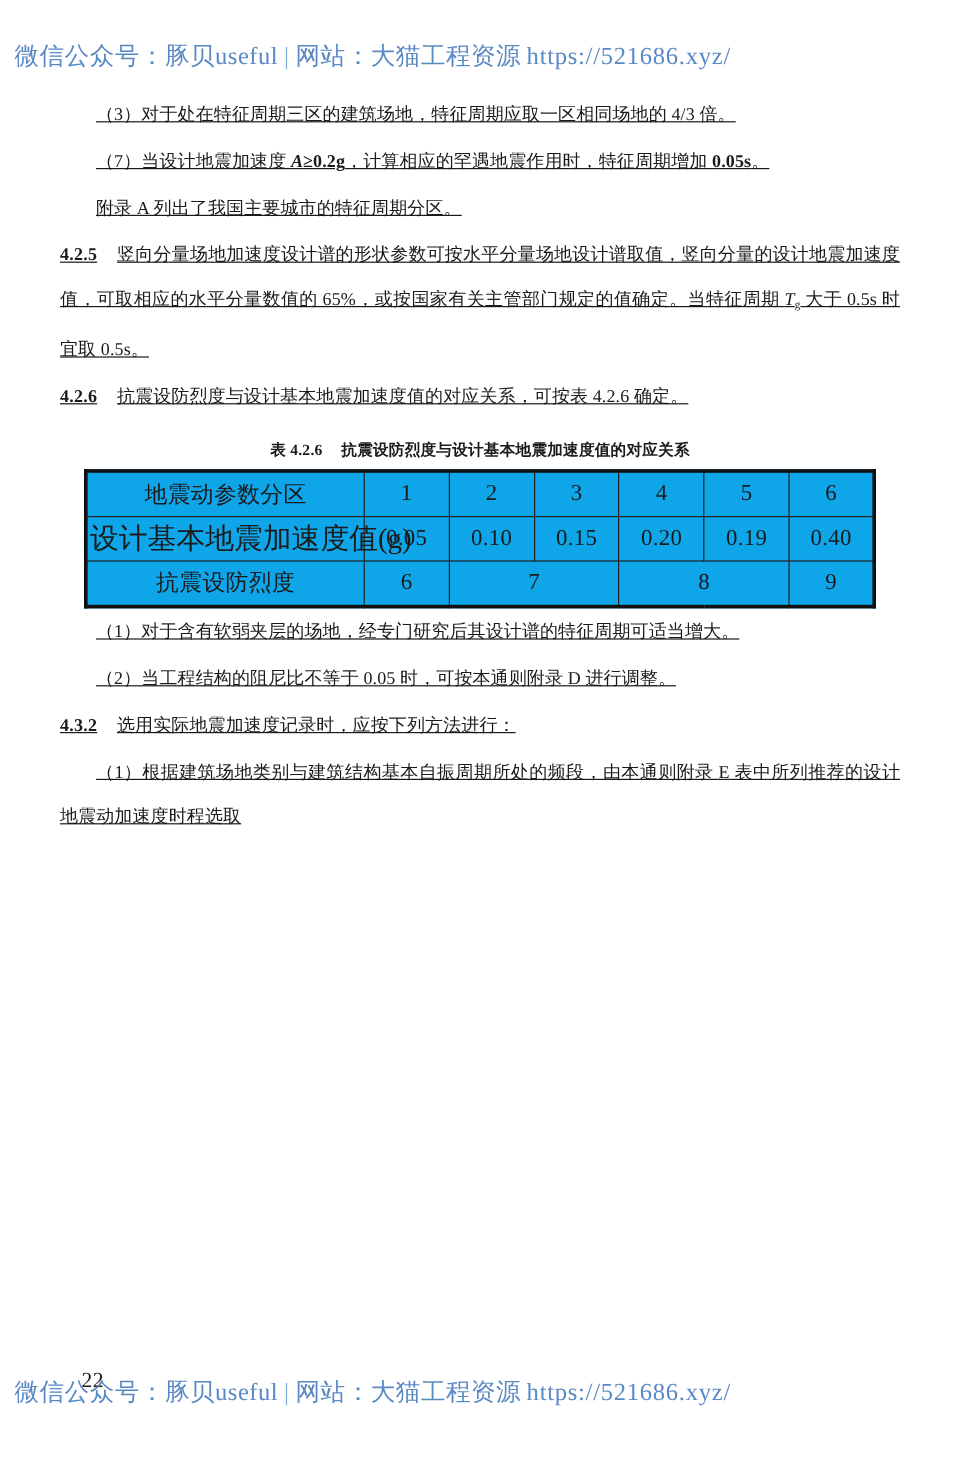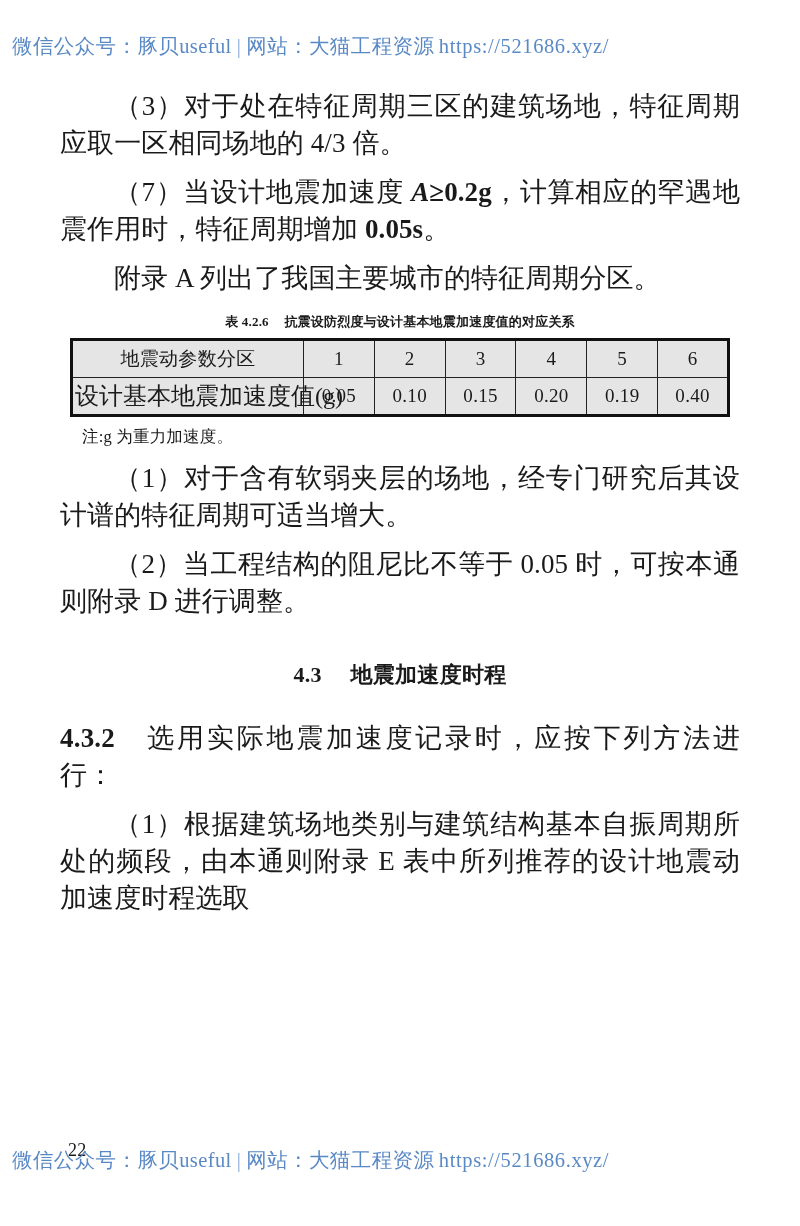--- a/index.html
+++ b/index.html
@@ -38,26 +38,27 @@
 
   
   .page {
     position: absolute;
     top: 76px;
     left: 48px;
     width: 704px;
   }
 
   p.body-text {
-    margin: 12px;
-    font-size: 27px;
+    margin: 2px;
+    font-size: 15px;
     line-height: 37px;
     text-align: justify;
     text-justify: inter-ideograph;
     letter-spacing: 0.1px;
+    text-decoration: underline;
   }
   p.indent { text-indent: 2em; }
 
   .clause-num {
     font-weight: bold;
     letter-spacing: 0.2px;
   }
   .gap-after-num { display: inline-block; width: 1.1em; }
 
   .bold { font-weight: bold; }
@@ -77,21 +78,21 @@
     letter-spacing: 0.2px;
   }
   .cap-gap { display: inline-block; width: 1.2em; }
 
   table.data-table {
     border-collapse: collapse;
     margin: 0 auto;
     width: 660px;
     table-layout: fixed;
     border: 3px solid #111;
-    background: #e5e5e5;
+    background: #0ea5e9;
   }
   table.data-table td {
     border: 1px solid #222;
     text-align: center;
     font-size: 19px;
     height: 34px;
     padding: 1px 2px;
     letter-spacing: 0.3px;
     white-space: nowrap;
   }
@@ -143,21 +144,27 @@
   </p>
 
   <p class="body-text indent">
     <span>（7）当设计地震加速度 </span><span class="ital bold">A</span><span class="bold">≥0.2g</span><span>，计算相应的罕遇地震作用时，特征周期增加 </span><span class="bold">0.05s</span><span>。</span>
   </p>
 
   <p class="body-text indent">
     <span>附录 A 列出了我国主要城市的特征周期分区。</span>
   </p>
 
-
+  <p class="body-text">
+    <span class="clause-num">4.2.5</span><span class="gap-after-num"></span><span>竖向分量场地加速度设计谱的形状参数可按水平分量场地设计谱取值，竖向分量的设计地震加速度值，可取相应的水平分量数值的 65%，或按国家有关主管部门规定的值确定。当特征周期 </span><span class="ital">T</span><span class="sub">g</span><span> 大于 0.5s 时宜取 0.5s。</span>
+  </p>
+
+  <p class="body-text">
+    <span class="clause-num">4.2.6</span><span class="gap-after-num"></span><span>抗震设防烈度与设计基本地震加速度值的对应关系，可按表 4.2.6 确定。</span>
+  </p>
 
   <div class="table-caption">
     <span>表 4.2.6</span><span class="cap-gap"></span><span>抗震设防烈度与设计基本地震加速度值的对应关系</span>
   </div>
 
   <table class="data-table">
     <tbody>
       <tr>
         <td class="rowlabel">地震动参数分区</td>
         <td>1</td>
@@ -169,37 +176,40 @@
       </tr>
       <tr>
         <td class="rowlabel tight">设计基本地震加速度值(g)</td>
         <td>0.05</td>
         <td>0.10</td>
         <td>0.15</td>
         <td>0.20</td>
         <td>0.19</td>
         <td>0.40</td>
       </tr>
+      <tr>
+        <td class="rowlabel">抗震设防烈度</td>
+        <td>6</td>
+        <td colspan="2">7</td>
+        <td colspan="2">8</td>
+        <td>9</td>
+      </tr>
     </tbody>
   </table>
 
-  <p class="table-note">注:g 为重力加速度。</p>
 
 
   <p class="body-text indent">
     <span>（1）对于含有软弱夹层的场地，经专门研究后其设计谱的特征周期可适当增大。</span>
   </p>
 
   <p class="body-text indent">
     <span>（2）当工程结构的阻尼比不等于 0.05 时，可按本通则附录 D 进行调整。</span>
   </p>
 
-  <h2 class="section-heading">
-    <span>4.3</span><span class="sh-gap"></span><span>地震加速度时程</span>
-  </h2>
 
 
   <p class="body-text">
     <span class="clause-num">4.3.2</span><span class="gap-after-num"></span><span>选用实际地震加速度记录时，应按下列方法进行：</span>
   </p>
 
   <p class="body-text indent">
     <span>（1）根据建筑场地类别与建筑结构基本自振周期所处的频段，由本通则附录 E 表中所列推荐的设计地震动加速度时程选取</span>
   </p>
 

